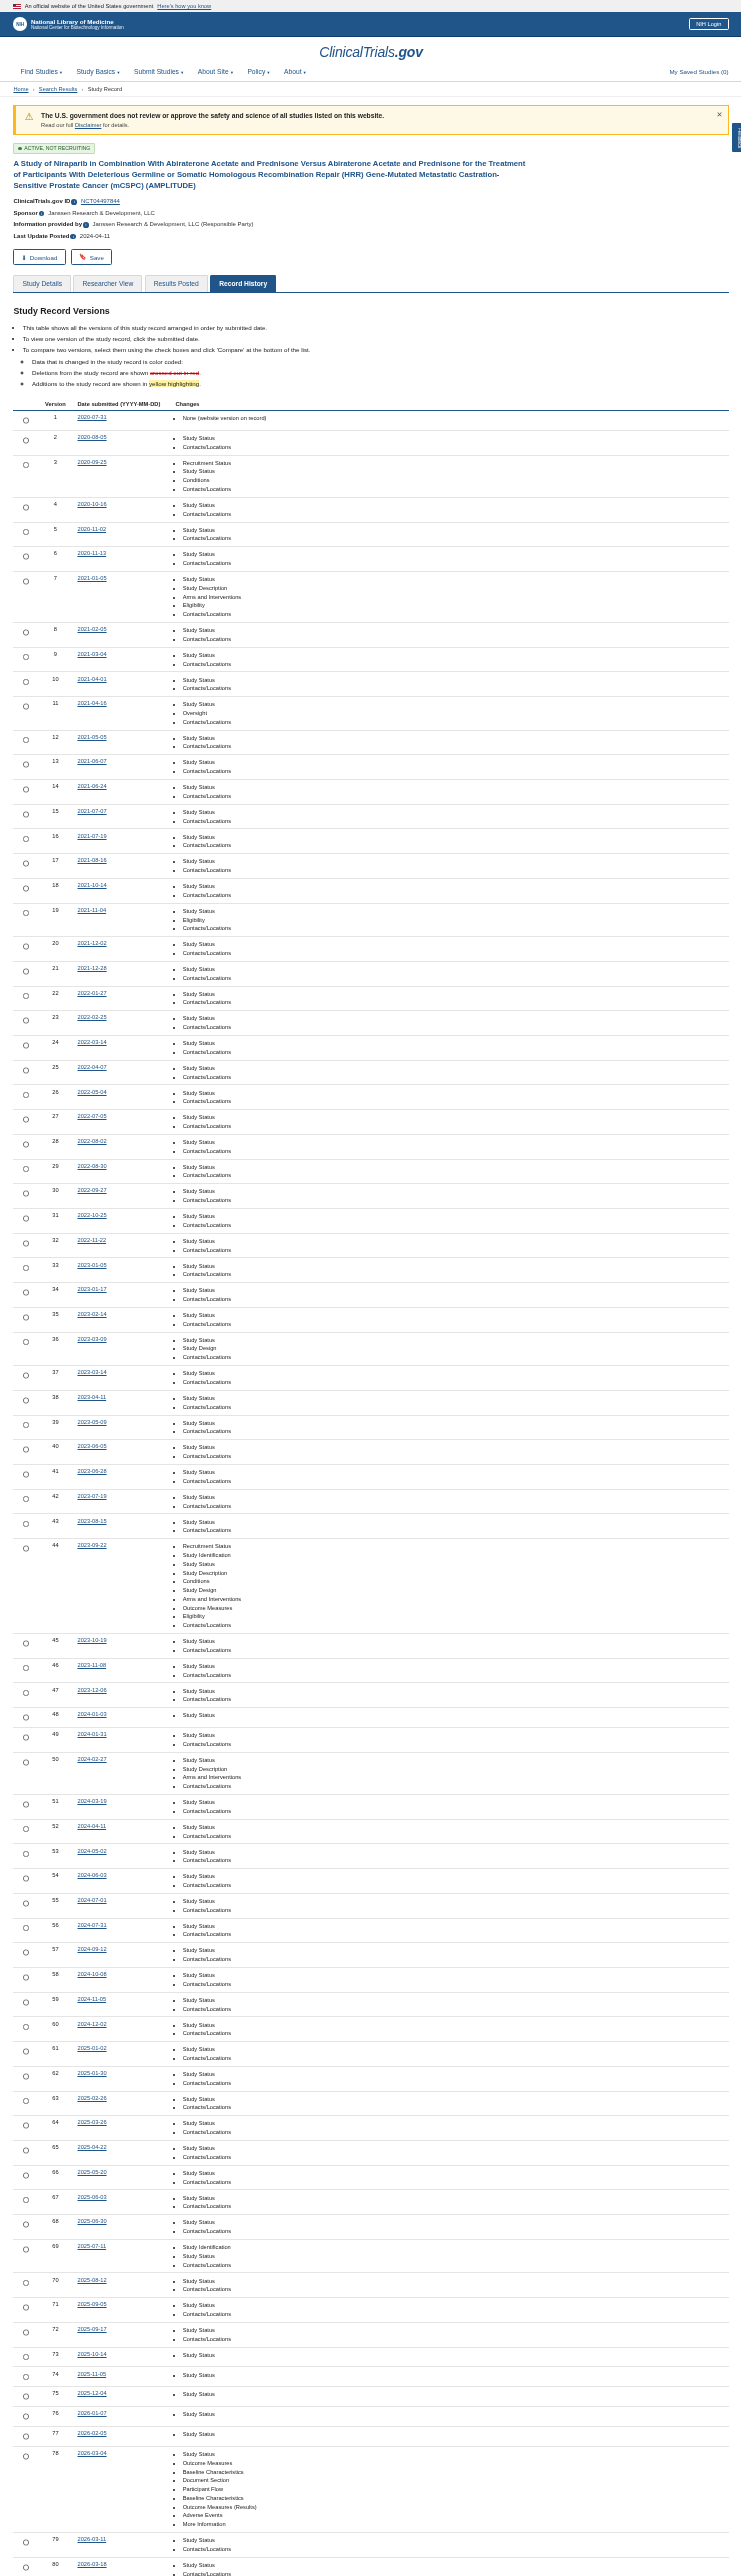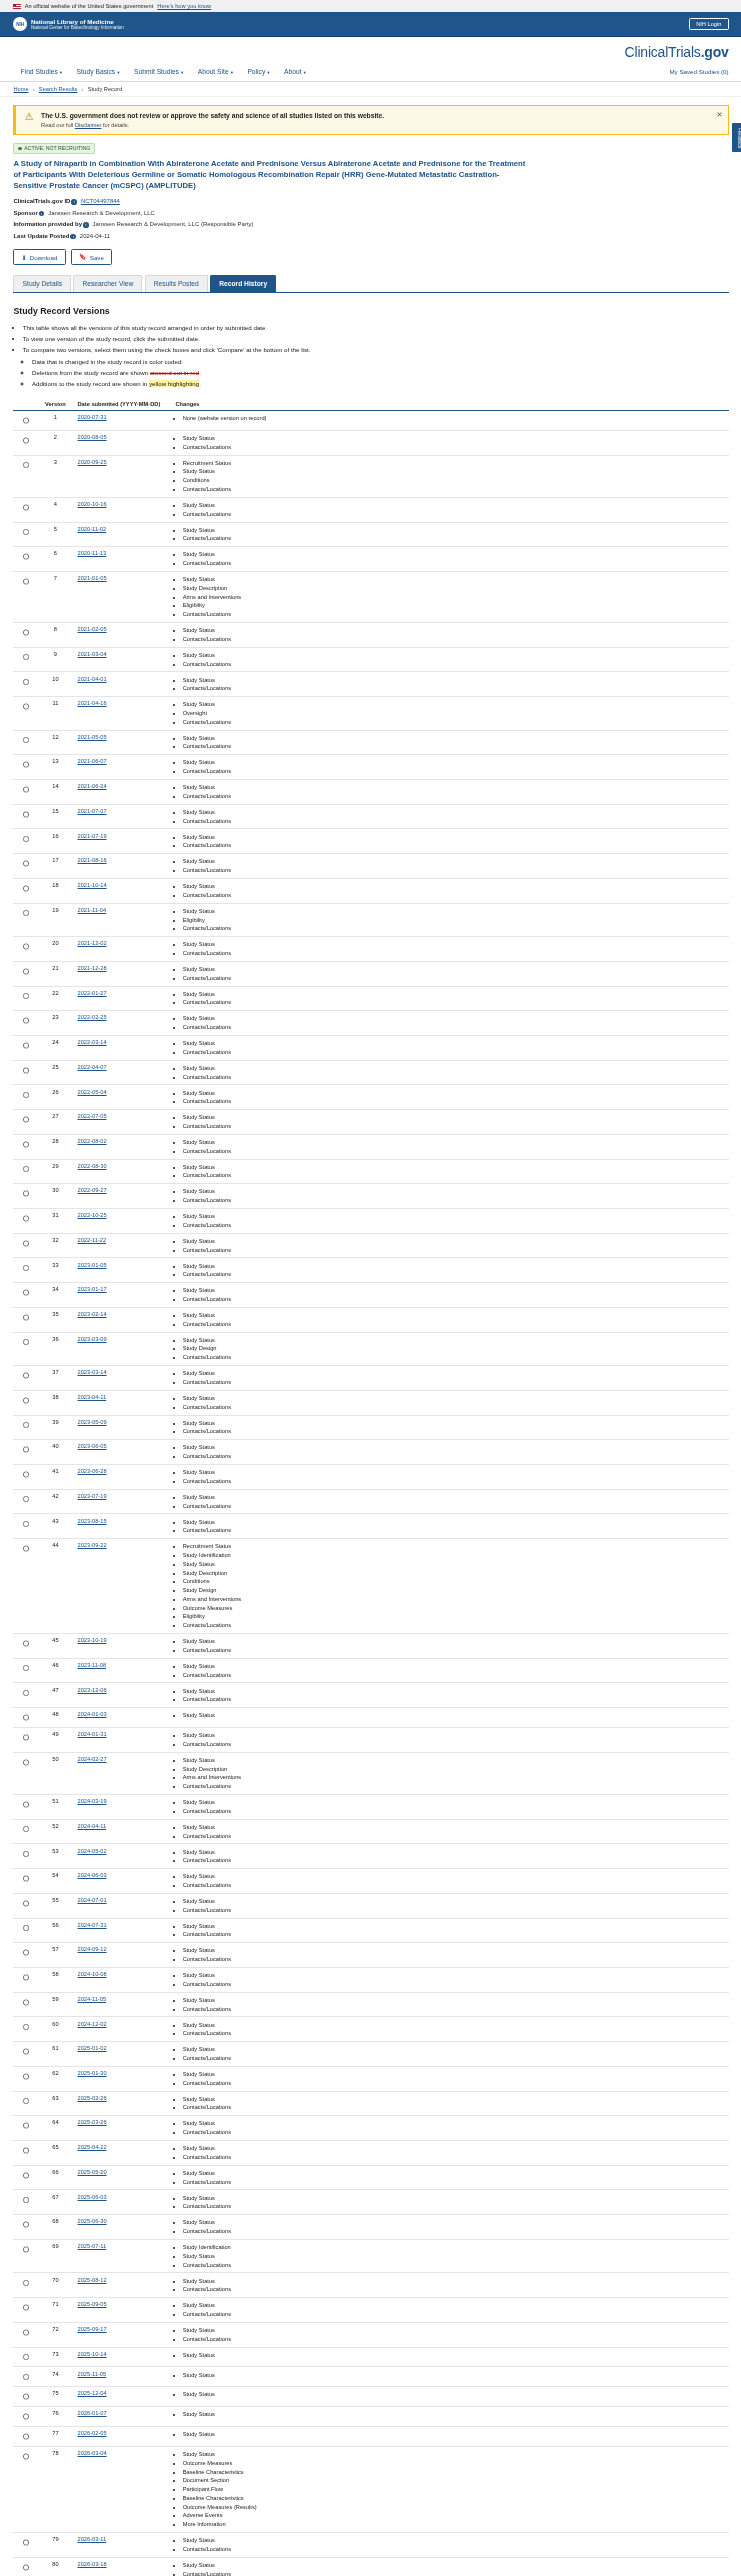--- a/index.html
+++ b/index.html
@@ -59,21 +59,22 @@
     border-radius:1.5px;
     cursor:pointer;
   }
 
   
   .brand-bar {
     background:#fff;
     padding:7.2px 13.4px 3.1px 13.4px;
     display:flex;
     align-items:flex-end;
-    justify-content:flex-end;
+    justify-content:center;
+    font-style:italic;
   }
   .brand {
     font-size:14px;
     color:#20558a;
     font-weight:normal;
     letter-spacing:-0.2px;
   }
   .brand b { font-weight:bold; }
 
   

